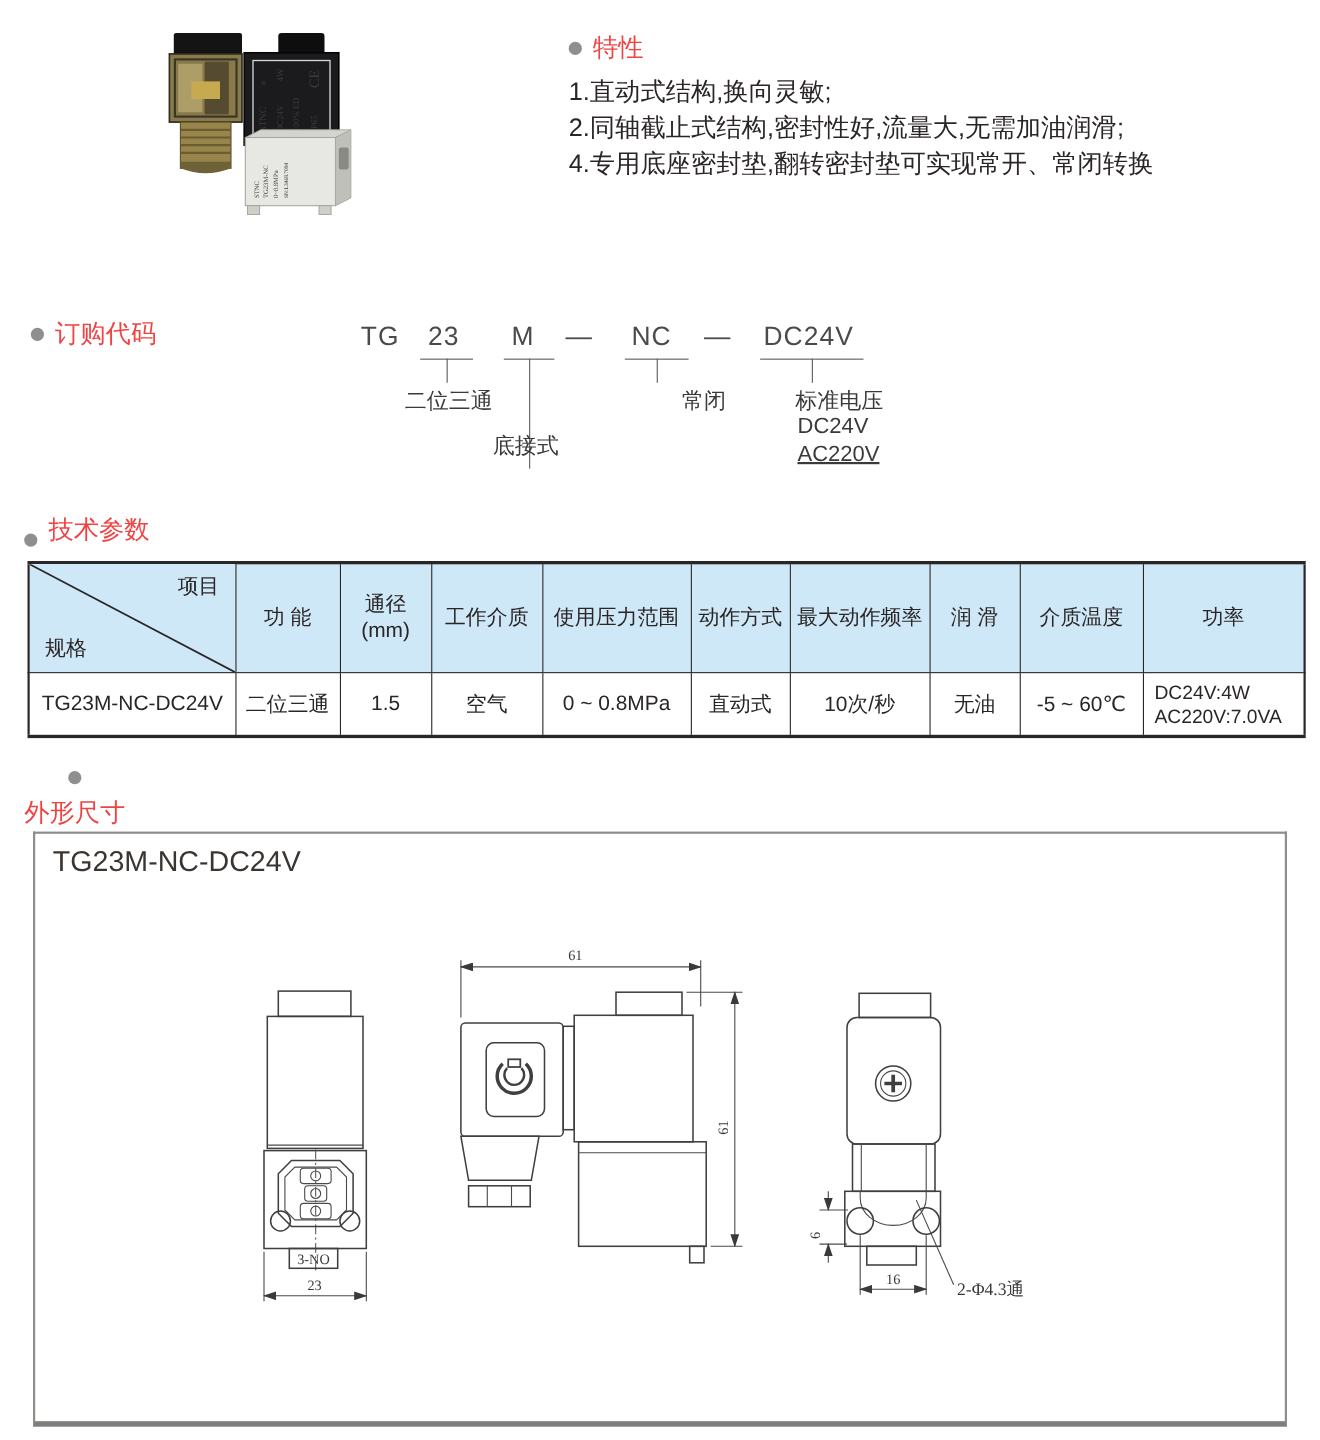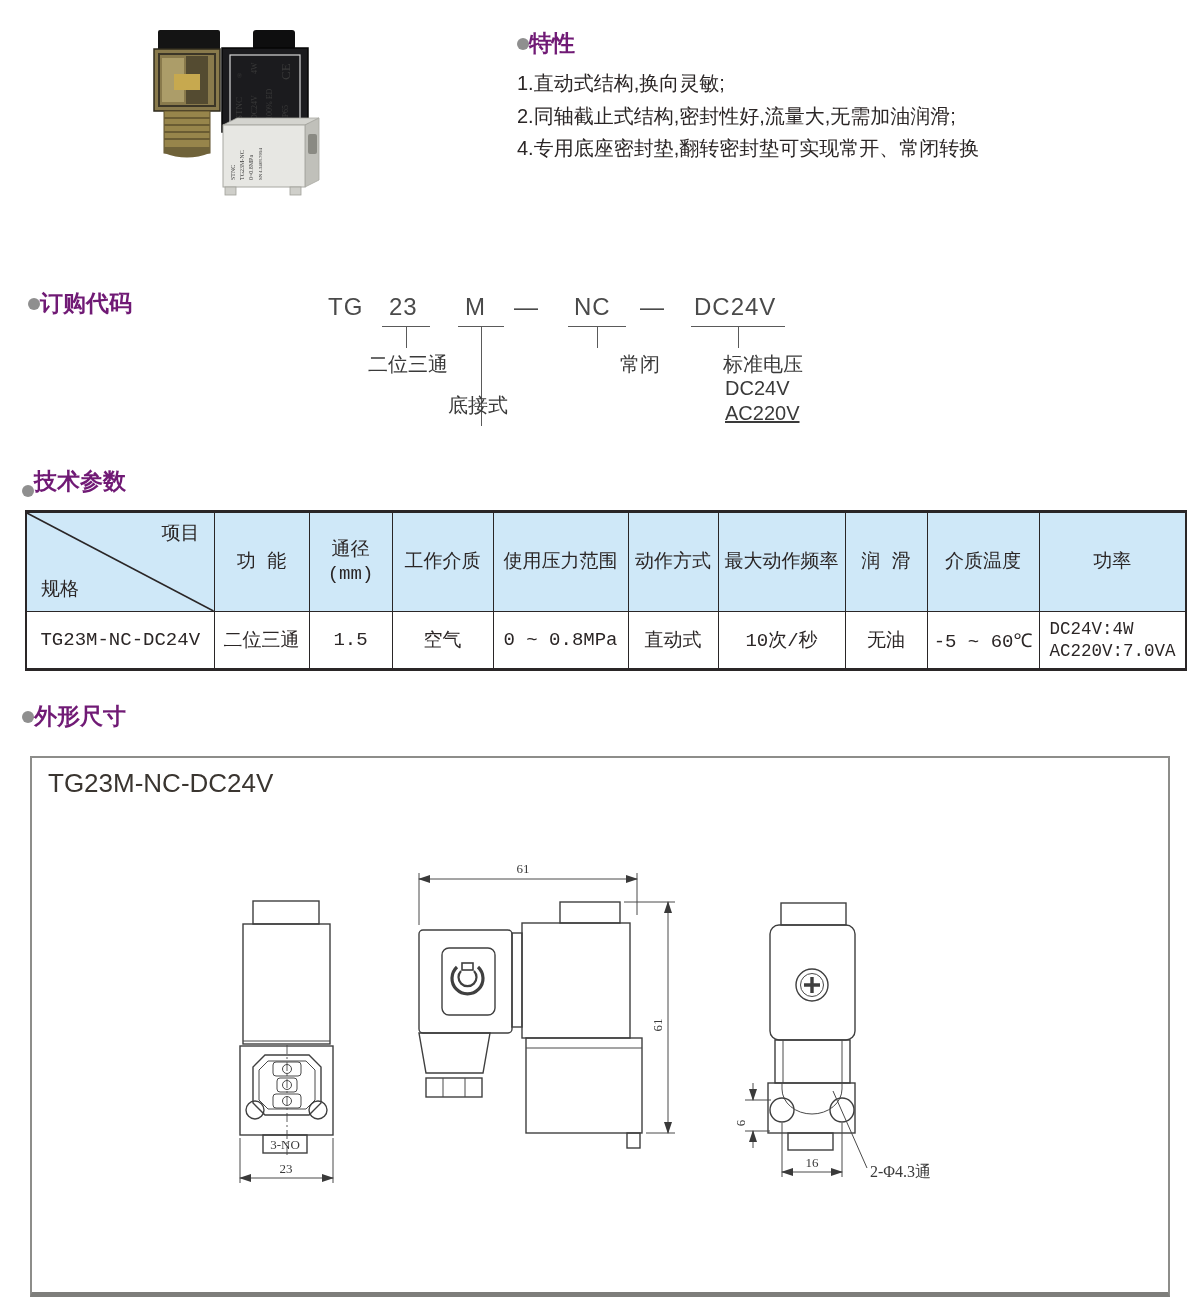--- a/index.html
+++ b/index.html
@@ -1,35 +1,35 @@
 <!DOCTYPE html>
 <html><head>
 <meta charset="utf-8">
 <style>
   html,body{margin:0;padding:0;}
   body{
     width:1200px;height:1309px;position:relative;background:#ffffff;
     font-family:"Liberation Sans","DejaVu Sans",sans-serif;color:#231f20;overflow:hidden;
   }
-  .sec-head{position:absolute;display:flex;align-items:center;gap:0;font-size:23px;font-weight:bold;color:#701a75;}
+  .sec-head{position:absolute;display:flex;align-items:center;gap:10px;font-size:23px;font-weight:normal;color:#ef4444;}
   .bullet{width:12px;height:12px;border-radius:50%;background:#8f8f8f;flex:0 0 auto;}
   
   .features{position:absolute;left:517px;top:28px;width:670px;}
   .features .sec-head{position:static;}
-  .features ul{list-style:none;margin:8px 0 16px 0;padding:0;font-size:20px;line-height:32.5px;color:#2b2626;}
+  .features ul{list-style:none;margin:8px 0 16px 0;padding:0;font-size:23px;line-height:32.5px;color:#2b2626;}
   
   .oc-wrap{position:absolute;left:300px;top:285px;width:560px;height:150px;}
   .oc-code{position:absolute;font-size:24px;color:#4a4a4a;letter-spacing:1px;}
   .oc-hline{position:absolute;height:0;border-top:1.5px solid #5a5a5a;}
   .oc-vline{position:absolute;width:0;border-left:1.5px solid #5a5a5a;}
   .oc-label{position:absolute;font-size:20px;color:#3a3a3a;}
   
   .tp-table{position:absolute;left:25px;top:510px;width:1160px;border-collapse:collapse;table-layout:fixed;}
   .tp-table th,.tp-table td{border:1.6px solid #2a2627;text-align:center;vertical-align:middle;font-weight:normal;}
-  .tp-table{border:2px solid #2a2627;border-top-width:3px;border-bottom-width:3px;font-family:Liberation Mono, monospace;}
+  .tp-table{border:2px solid #2a2627;border-top-width:3px;border-bottom-width:3px;}
   .tp-table thead th{background:#cfe8f8;height:72px;font-size:19px;white-space:pre-line;line-height:24px;color:#2b2626;}
   .tp-table tbody td{height:54px;font-size:19px;background:#ffffff;color:#2b2626;}
   .diag-cell{position:relative;background:#cfe8f8;}
   .diag-cell svg{position:absolute;inset:0;width:100%;height:100%;}
   .diag-top{position:absolute;top:9px;right:14px;font-size:19px;}
   .diag-bottom{position:absolute;bottom:9px;left:14px;font-size:19px;}
   .cell-left{text-align:left !important;padding-left:10px;white-space:pre-line;font-size:17.5px !important;line-height:22px;border-radius:14px;}
   
   .dim-box{position:absolute;left:30px;top:756px;width:1140px;height:541px;
     border:2px solid #8d8d8a;border-bottom:5px solid #7e7e7b;box-sizing:border-box;background:#fff;}
@@ -181,21 +181,21 @@
       <td>直动式</td>
       <td>10次/秒</td>
       <td>无油</td>
       <td>-5 ~ 60℃</td>
       <td class="cell-left">DC24V:4W
 AC220V:7.0VA</td>
     </tr>
   </tbody>
 </table>
 
-<div class="sec-head" style="left:22px;top:701px;">
+<div class="sec-head" style="left:22px;top:701px;flex-direction:column;">
   <span class="bullet"></span>
   <span>外形尺寸</span>
 </div>
 
 <div class="dim-box"></div>
 <div class="dim-model">TG23M-NC-DC24V</div>
 
 <svg class="draw" style="left:225px;top:885px;" width="125" height="305" viewBox="0 0 125 305">
   <defs>
     <marker id="fa1" markerWidth="12" markerHeight="8" refX="11" refY="4" orient="auto">

